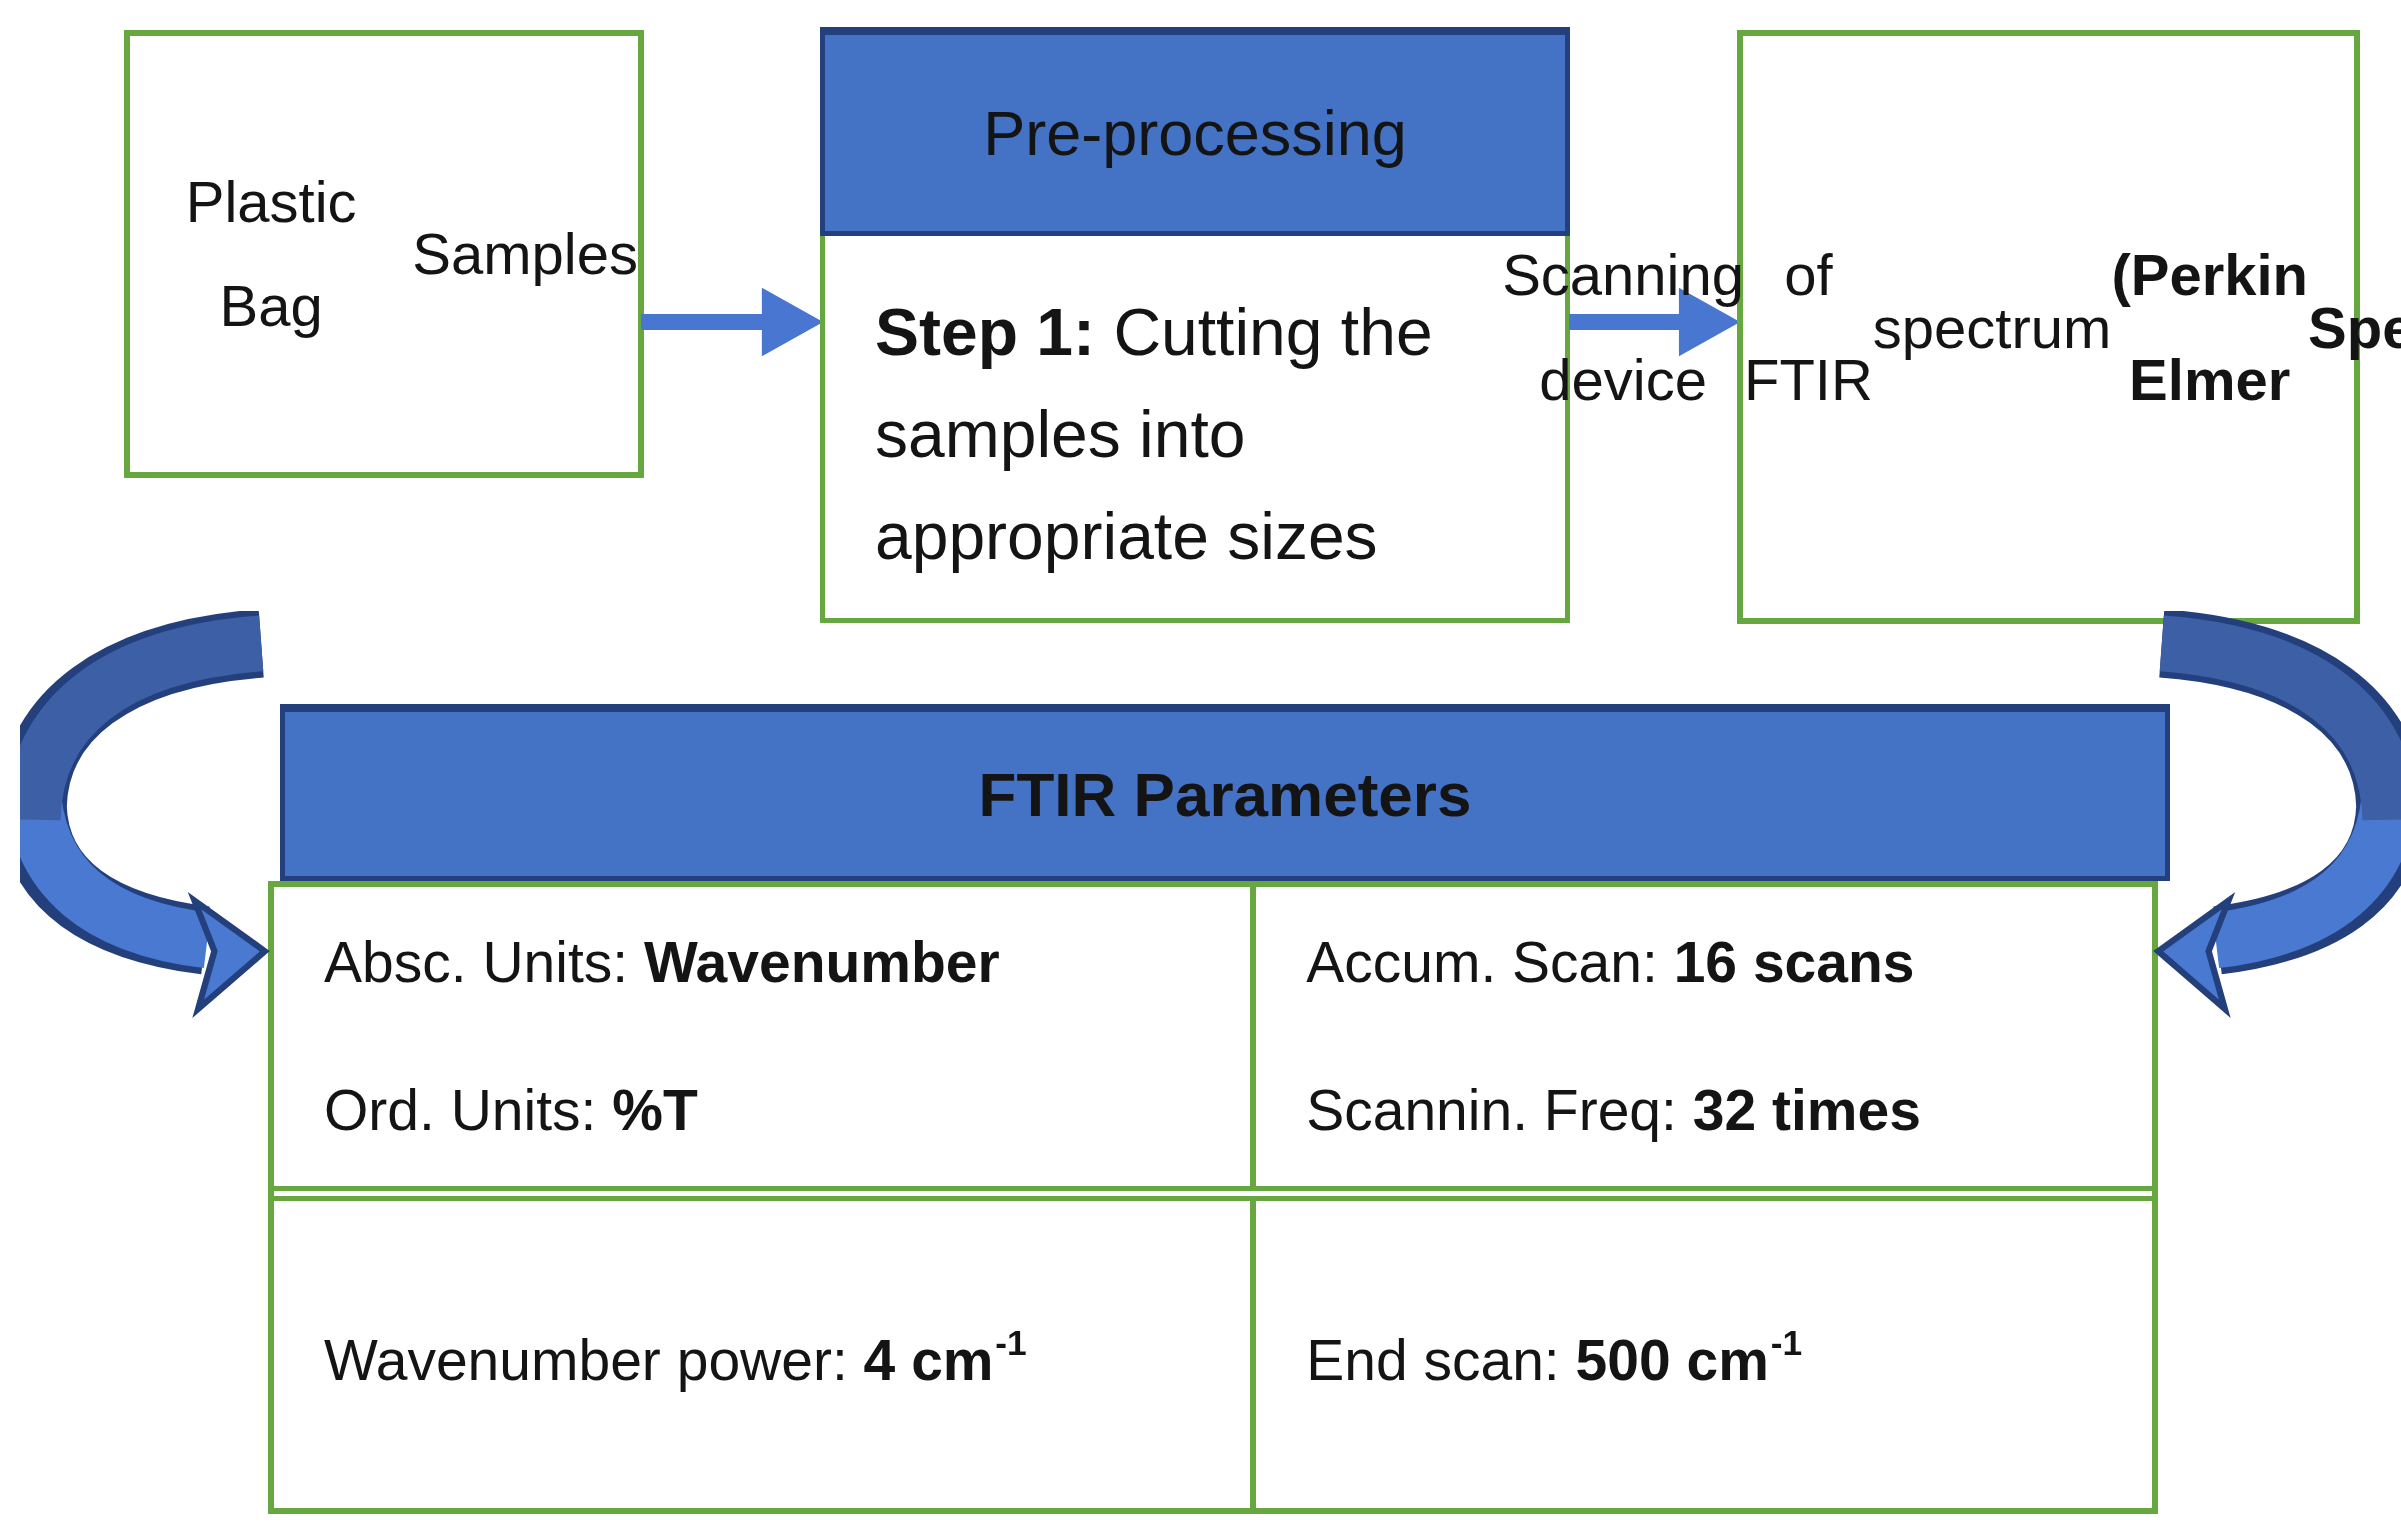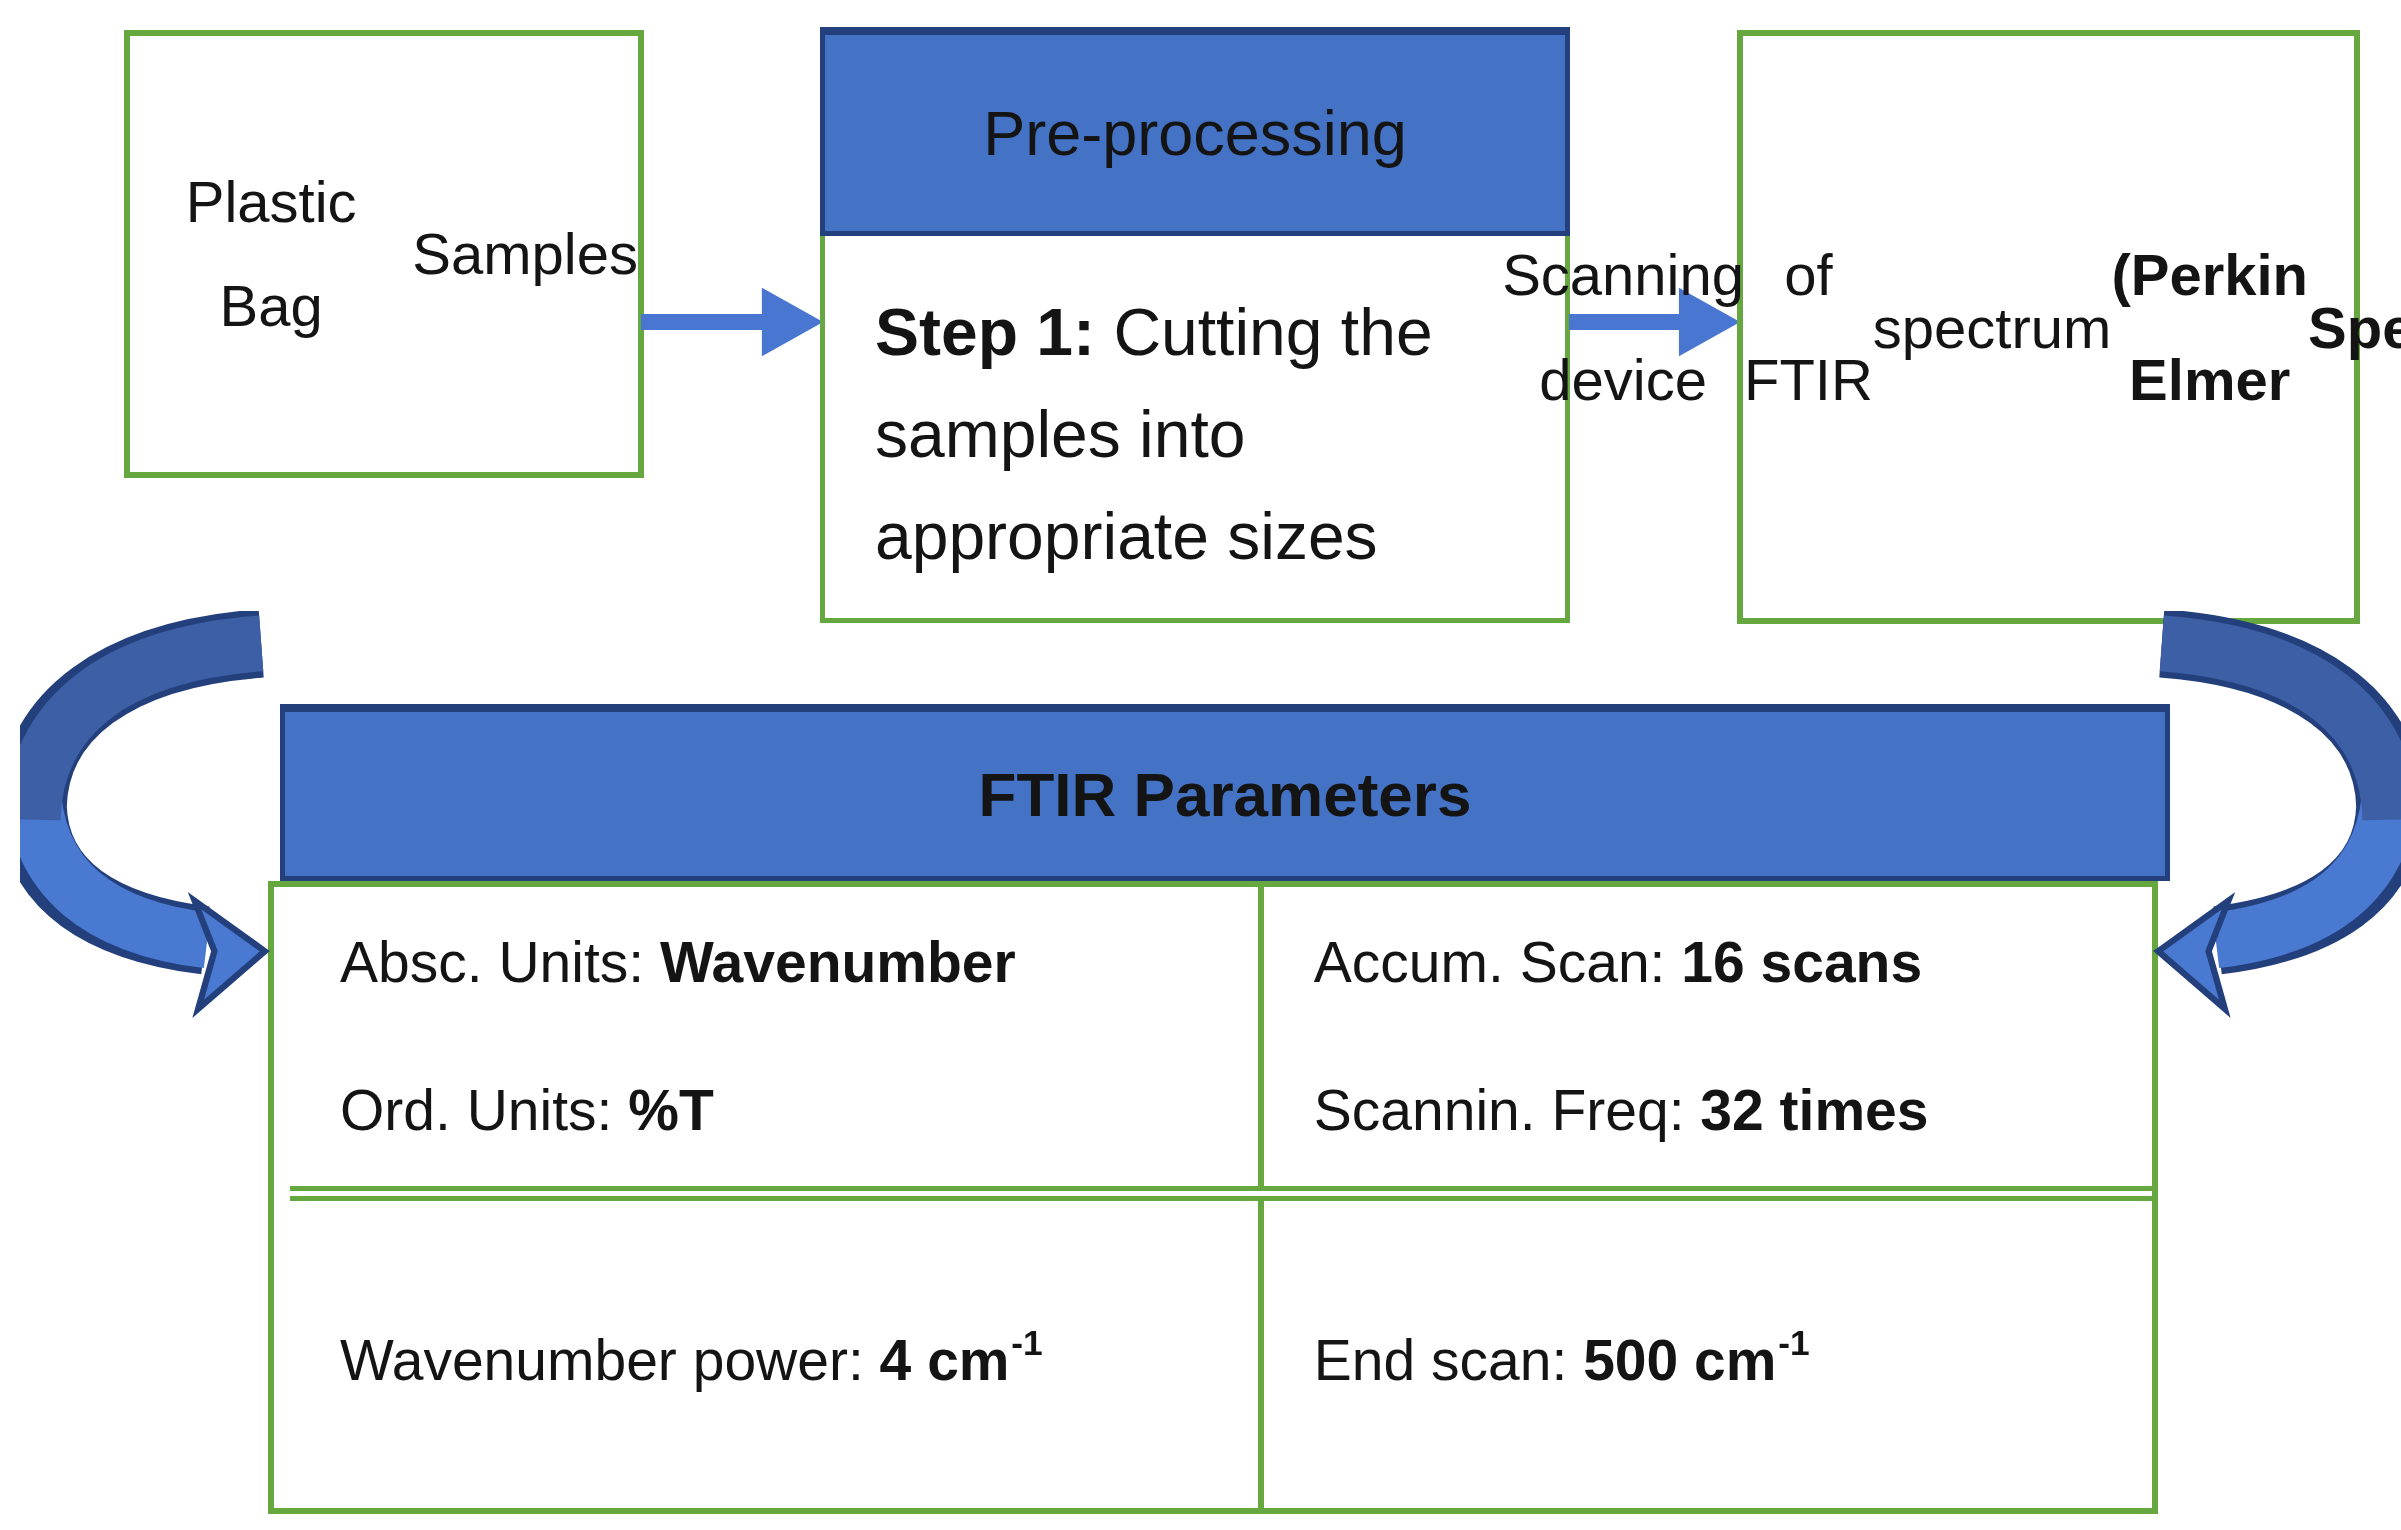--- a/index.html
+++ b/index.html
@@ -56,21 +56,21 @@
     border-top-width: 8px;
     display: flex; align-items: center; justify-content: center;
     font-size: 62px; font-weight: bold; margin-left: 12px;
   }
 
   
   .param-table {
     left: 268px; top: 881px; width: 1890px; height: 633px;
     background: #ffffff;
     border: 6.3px solid #66a83f;
-    display: flex; flex-direction: column; padding-left: 16px;
+    display: flex; flex-direction: column;
   }
   .prow { display: flex; box-sizing: border-box; }
   .prow-top { height: 304px; border-bottom: 5.4px solid #66a83f; }
   .prow-bottom { flex: 1; border-top: 5.4px solid #66a83f; margin-top: 4.5px; }
   .pcell {
     box-sizing: border-box;
     display: flex; flex-direction: column; justify-content: center;
     padding-left: 50px;
     font-size: 57px;
     line-height: 67px;

